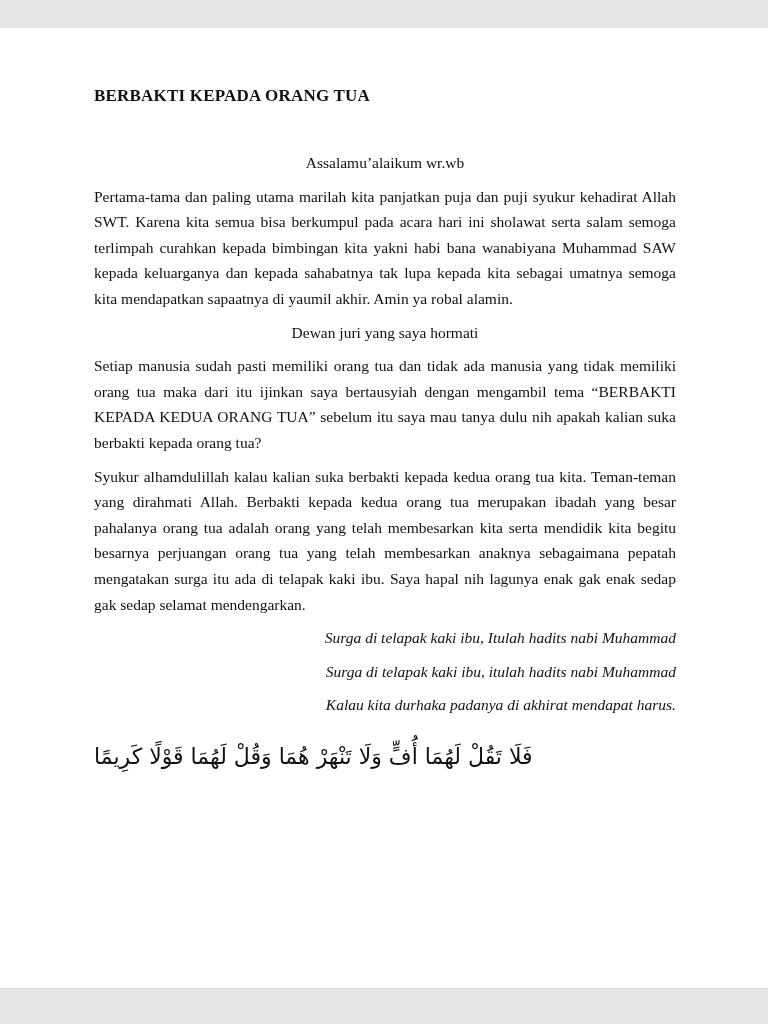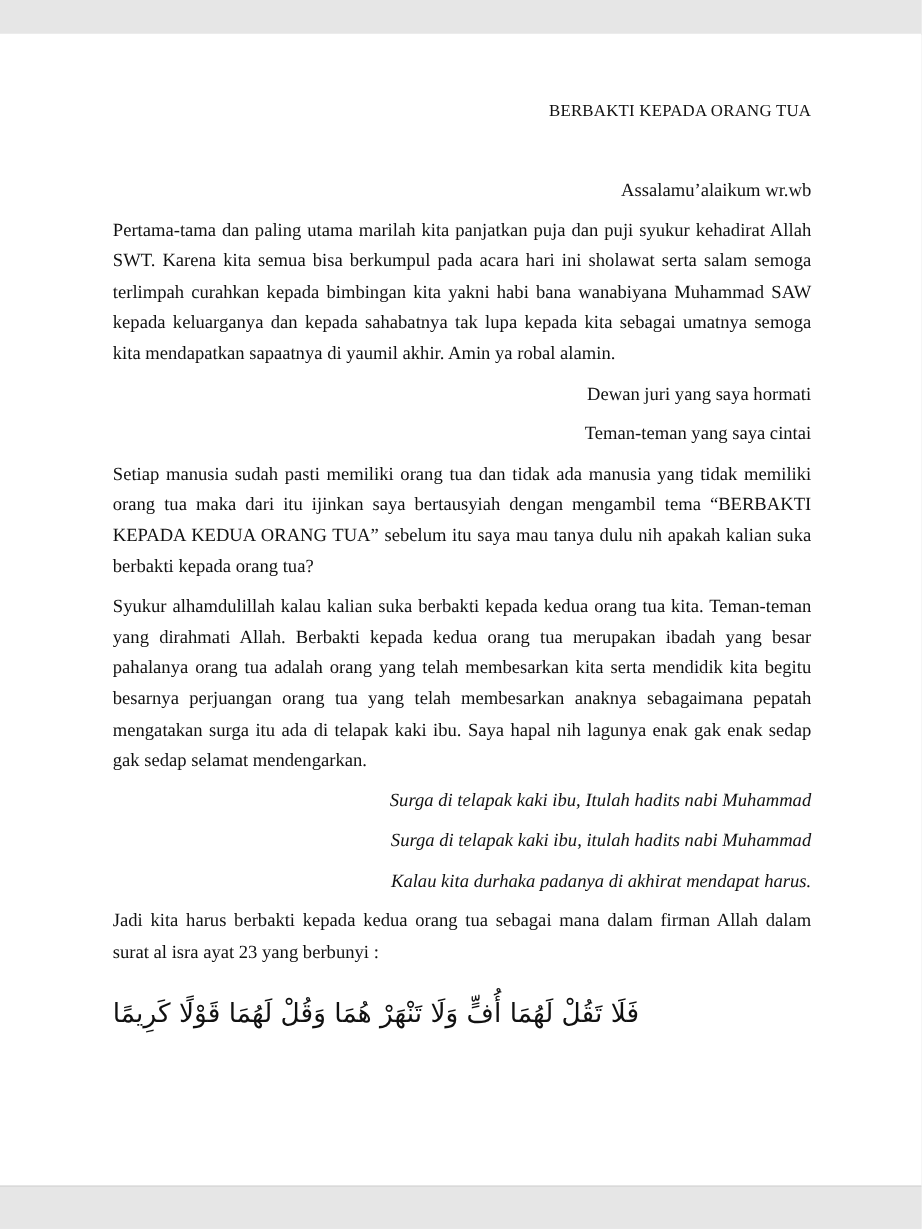--- a/index.html
+++ b/index.html
@@ -27,34 +27,34 @@
     position: absolute;
     top: 28px;
     left: 0;
     width: 768px;
     height: 960px;
     background: #ffffff;
     box-sizing: border-box;
     padding: 58px 92px 0 94px;
   }
   .title {
-    font-size: 14px;
-    font-weight: normal;
-    text-align: right;
+    font-size: 17px;
+    font-weight: bold;
+    text-align: left;
     margin: 0 0 44px 0;
     letter-spacing: 0.2px;
   }
   p {
     font-size: 15.5px;
     line-height: 25.6px;
     margin: 0 0 8px 0;
     text-align: justify;
   }
   p.single {
-    text-align: right;
+    text-align: center;
   }
   p.lyric {
     font-style: italic;
     text-align: right;
   }
   p.arabic {
     font-family: "DejaVu Sans", sans-serif;
     font-size: 22px;
     line-height: 34px;
     direction: rtl;
@@ -69,31 +69,29 @@
 
 <div class="page">
   <h1 class="title">BERBAKTI KEPADA ORANG TUA</h1>
 
   <p class="single">Assalamu’alaikum wr.wb</p>
 
   <p>Pertama-tama dan paling utama marilah kita panjatkan puja dan puji syukur kehadirat Allah SWT. Karena kita semua bisa berkumpul pada acara hari ini sholawat serta salam semoga terlimpah curahkan kepada bimbingan kita yakni habi bana wanabiyana Muhammad SAW kepada keluarganya dan kepada sahabatnya tak lupa kepada kita sebagai umatnya semoga kita mendapatkan sapaatnya di yaumil akhir. Amin ya robal alamin.</p>
 
   <p class="single">Dewan juri yang saya hormati</p>
 
-  <p class="single">Teman-teman yang saya cintai</p>
 
   <p>Setiap manusia sudah pasti memiliki orang tua dan tidak ada manusia yang tidak memiliki orang tua maka dari itu ijinkan saya bertausyiah dengan mengambil tema “BERBAKTI KEPADA KEDUA ORANG TUA” sebelum itu saya mau tanya dulu nih apakah kalian suka berbakti kepada orang tua?</p>
 
   <p>Syukur alhamdulillah kalau kalian suka berbakti kepada kedua orang tua kita. Teman-teman yang dirahmati Allah. Berbakti kepada kedua orang tua merupakan ibadah yang besar pahalanya orang tua adalah orang yang telah membesarkan kita serta mendidik kita begitu besarnya perjuangan orang tua yang telah membesarkan anaknya sebagaimana pepatah mengatakan surga itu ada di telapak kaki ibu. Saya hapal nih lagunya enak gak enak sedap gak sedap selamat mendengarkan.</p>
 
   <p class="lyric">Surga di telapak kaki ibu, Itulah hadits nabi Muhammad</p>
 
 
   <p class="lyric">Surga di telapak kaki ibu, itulah hadits nabi Muhammad</p>
 
   <p class="lyric">Kalau kita durhaka padanya di akhirat mendapat harus.</p>
 
-  <p>Jadi kita harus berbakti kepada kedua orang tua sebagai mana dalam firman Allah dalam surat al isra ayat 23 yang berbunyi :</p>
 
   <p class="arabic" dir="rtl">فَلَا تَقُلْ لَهُمَا أُفٍّ وَلَا تَنْهَرْ هُمَا وَقُلْ لَهُمَا قَوْلًا كَرِيمًا</p>
 </div>
 
 <div class="viewer-strip bottom"></div>
 
 </body></html>

